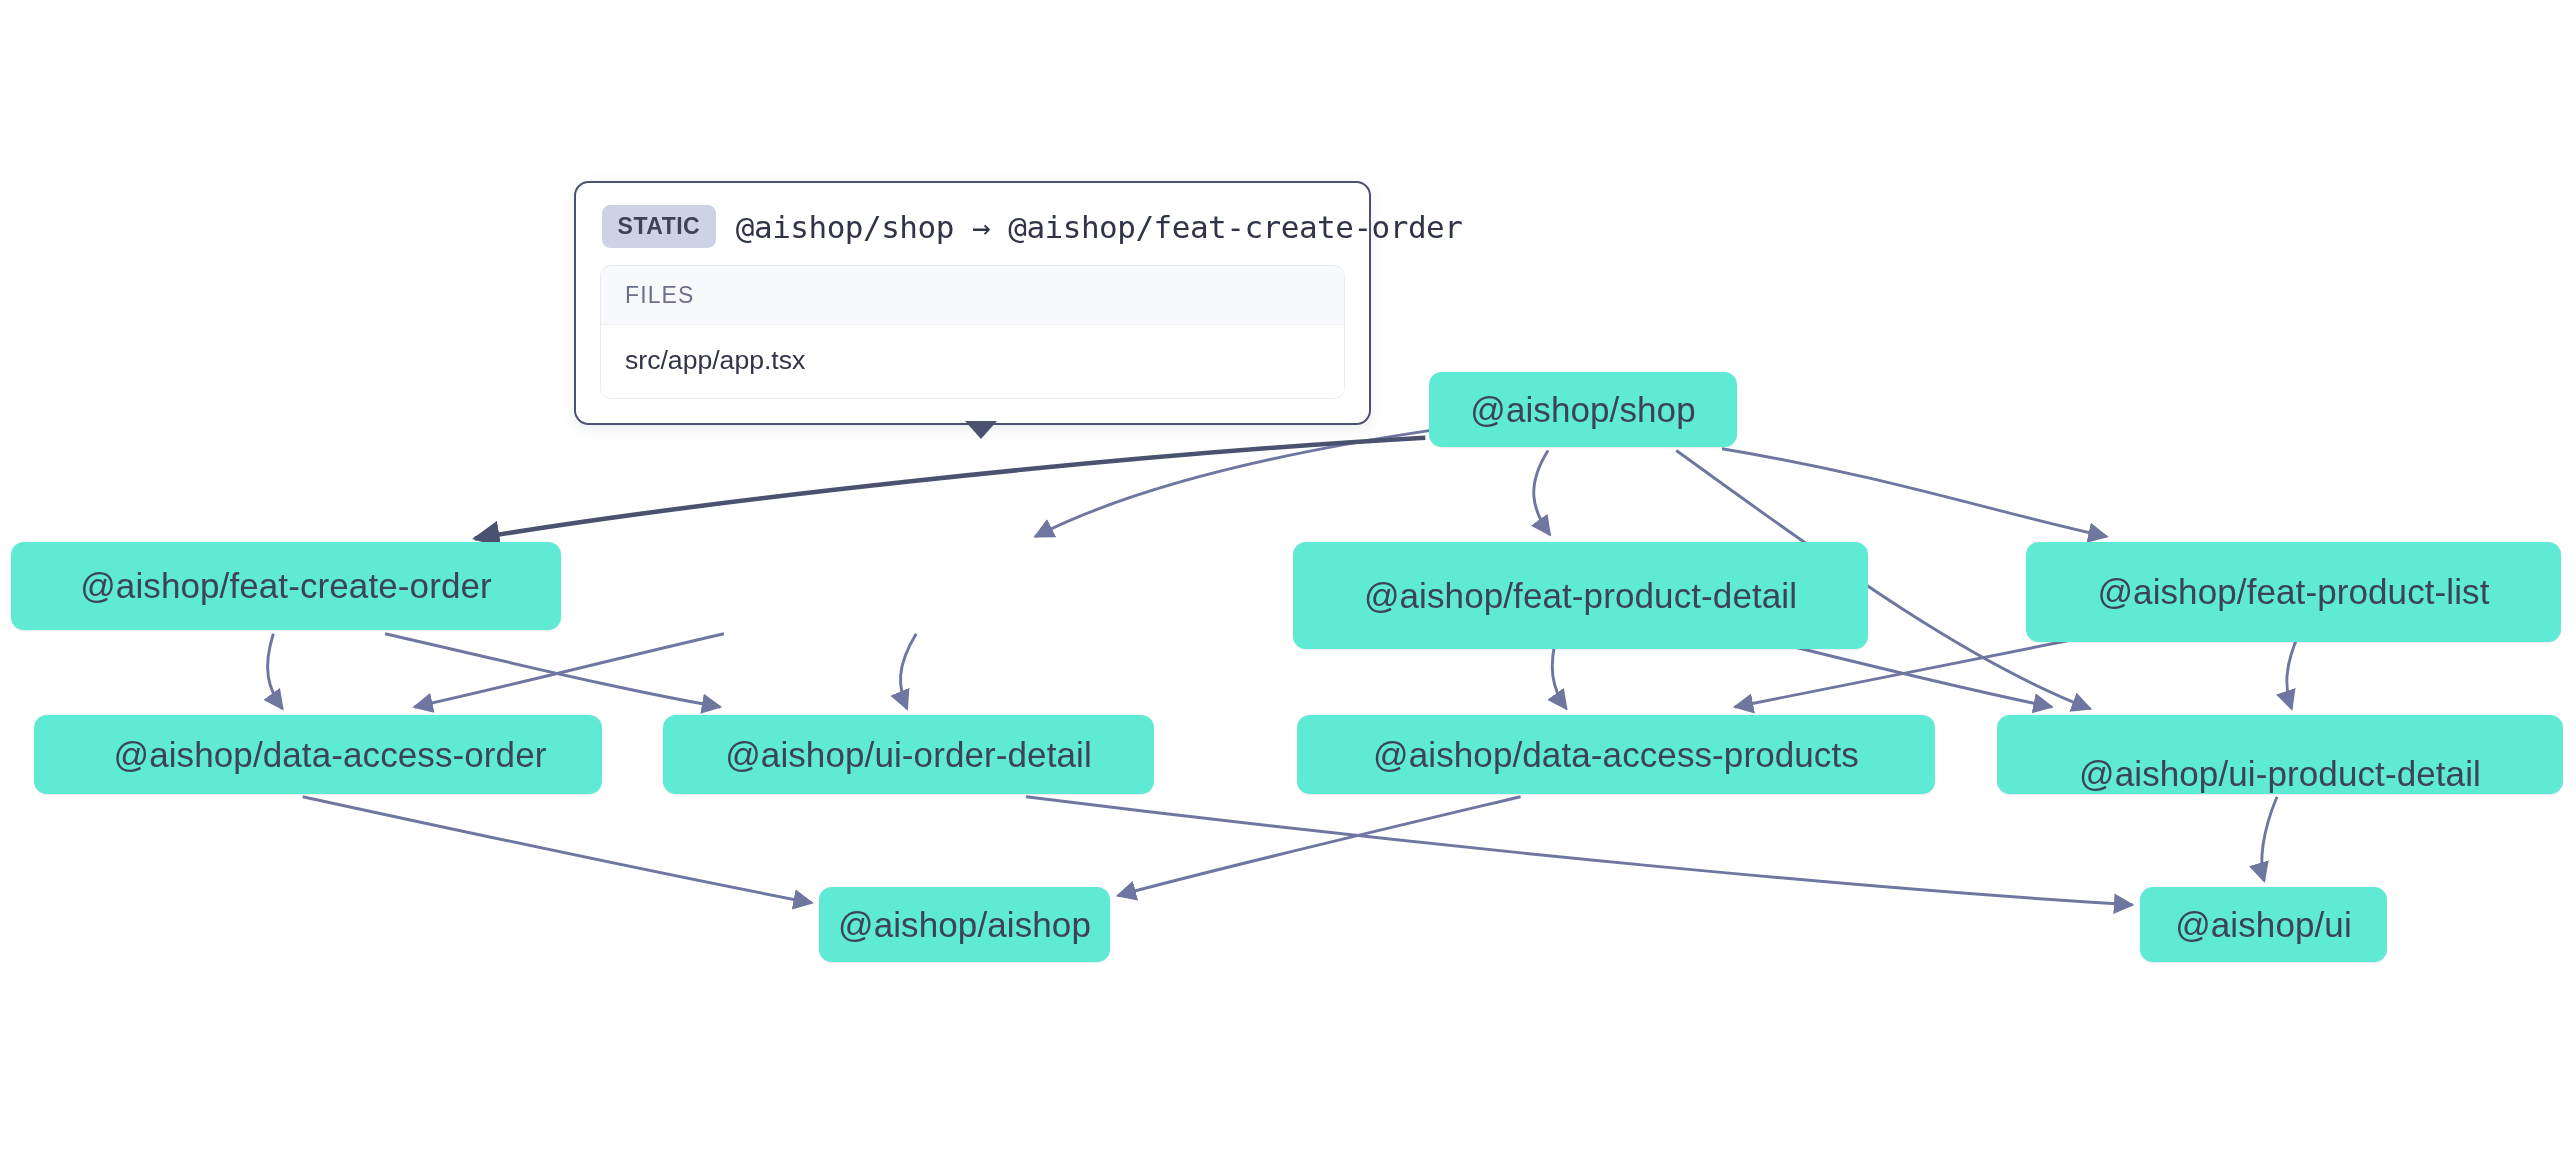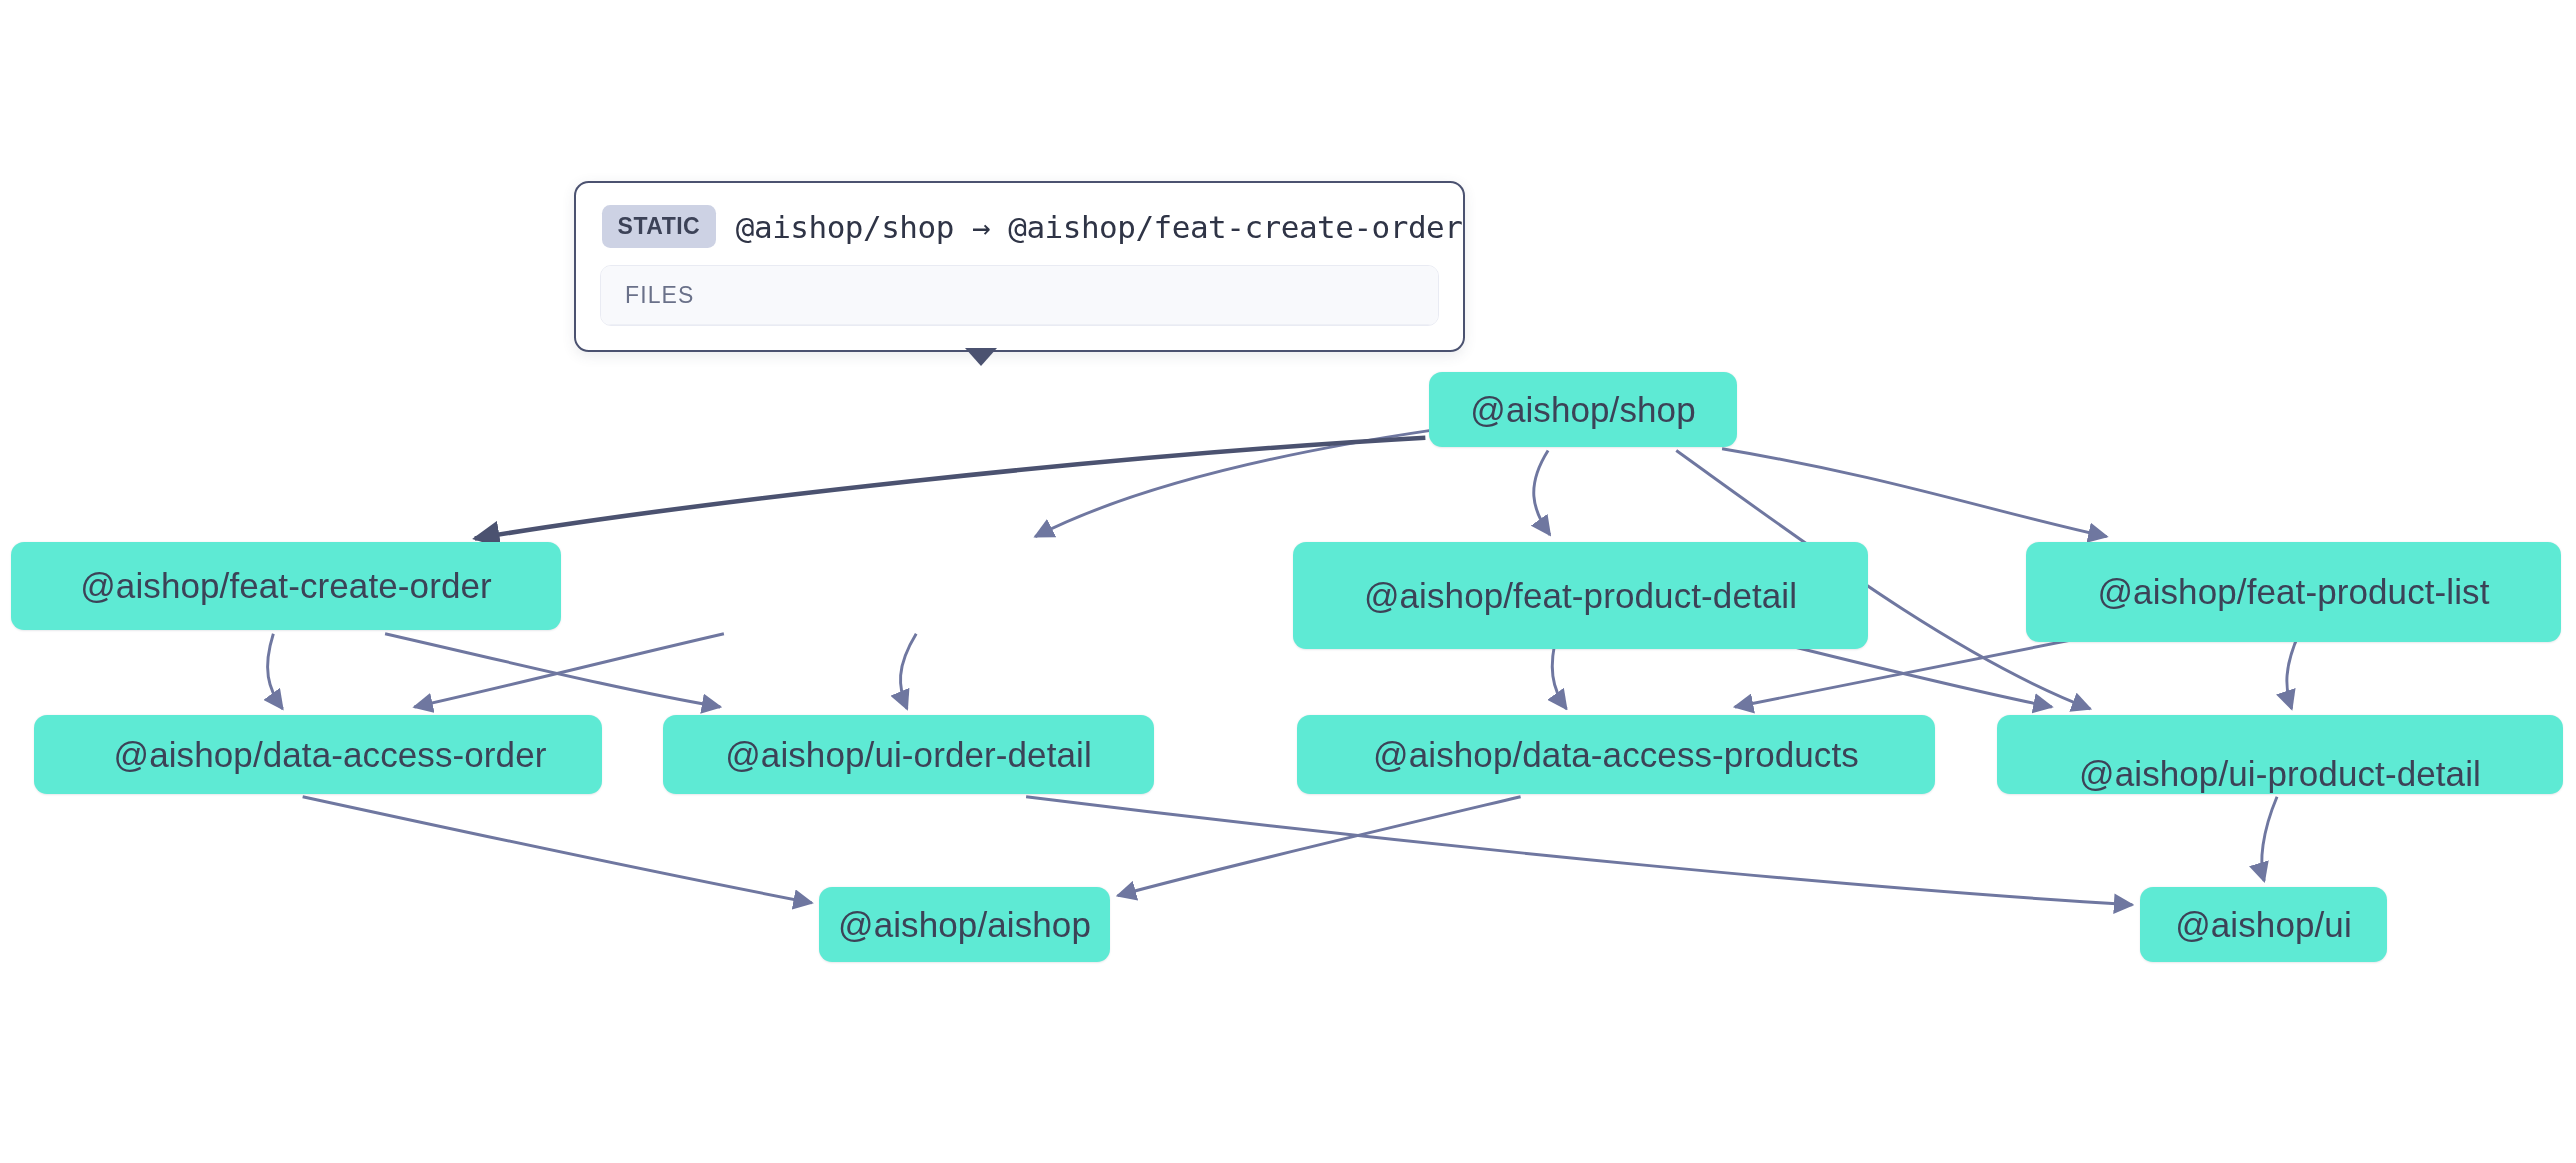--- a/index.html
+++ b/index.html
@@ -38,21 +38,21 @@
     cursor: pointer;
     z-index: 2;
   }
   .node-label { pointer-events: none; }
 
   
   #tooltip {
     position: absolute;
     left: 574px;
     top: 181px;
-    width: 891px;
+    width: 797px;
     background: #ffffff;
     border: 2.7px solid #4b5270;
     border-radius: 14.7px;
     z-index: 50;
     box-shadow: 0 3.7px 13px rgba(60,66,87,0.10);
   }
   #tooltip-pointer {
     position: absolute;
     left: 389px;
     top: 100%;
@@ -196,18 +196,19 @@
     <span class="node-label">@aishop/ui</span>
   </div>
 
   <div id="tooltip">
     <div id="tooltip-header">
       <span id="static-badge">STATIC</span>
       <span id="tooltip-title">@aishop/shop → @aishop/feat-create-order</span>
     </div>
     <div id="files-panel">
       <div id="files-header">FILES</div>
+      <div class="file-row">src/app/app.tsx</div>
     </div>
     <div id="tooltip-pointer"></div>
   </div>
 
 </div>
 
 
 </body></html>

